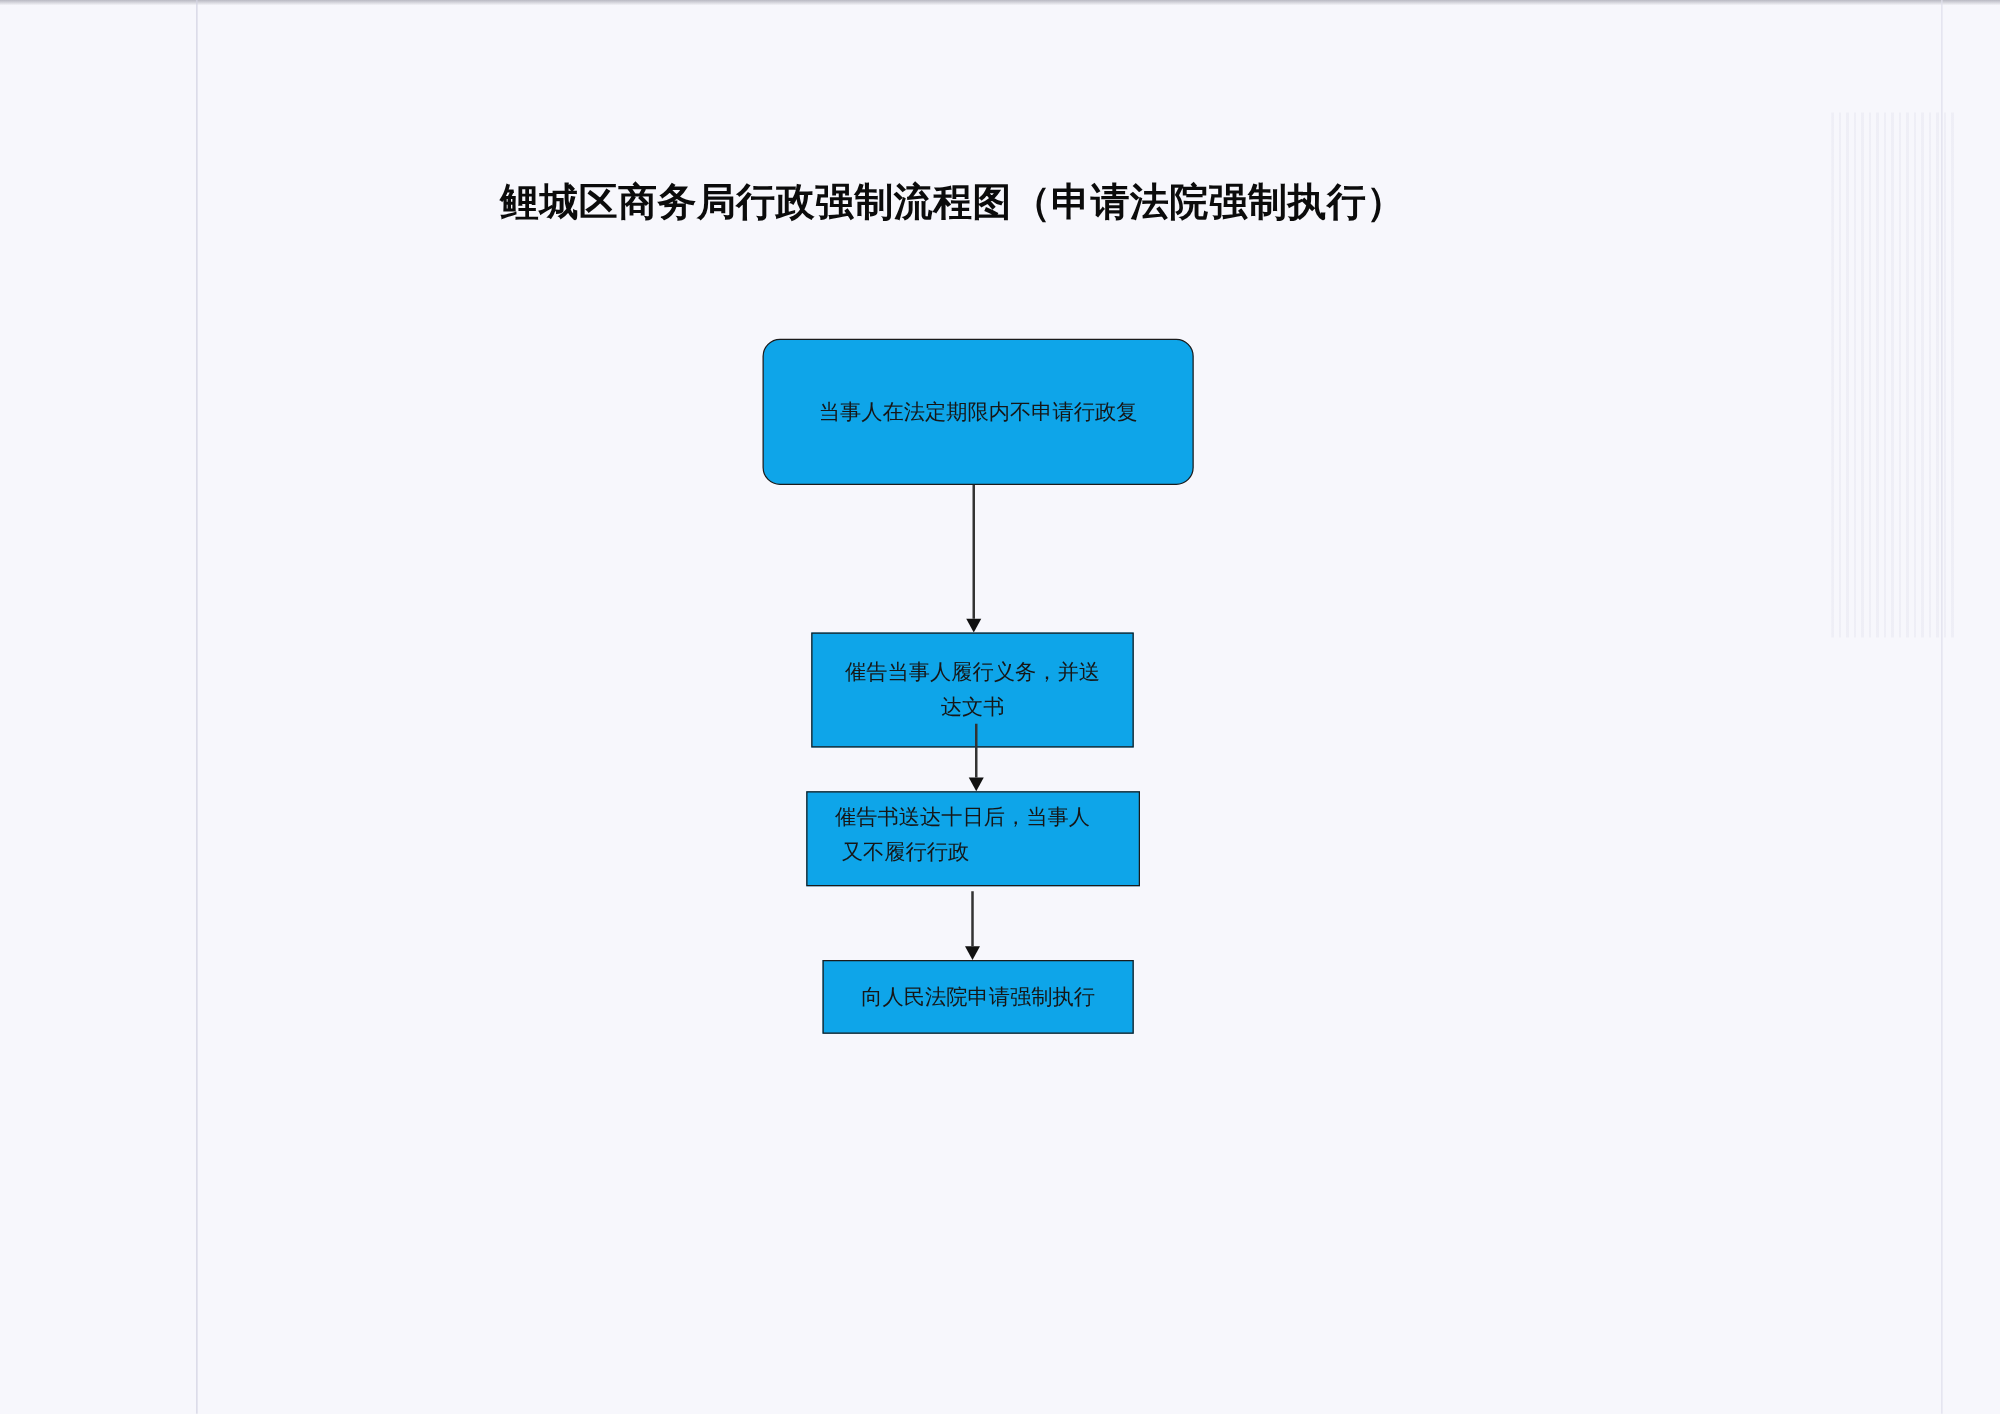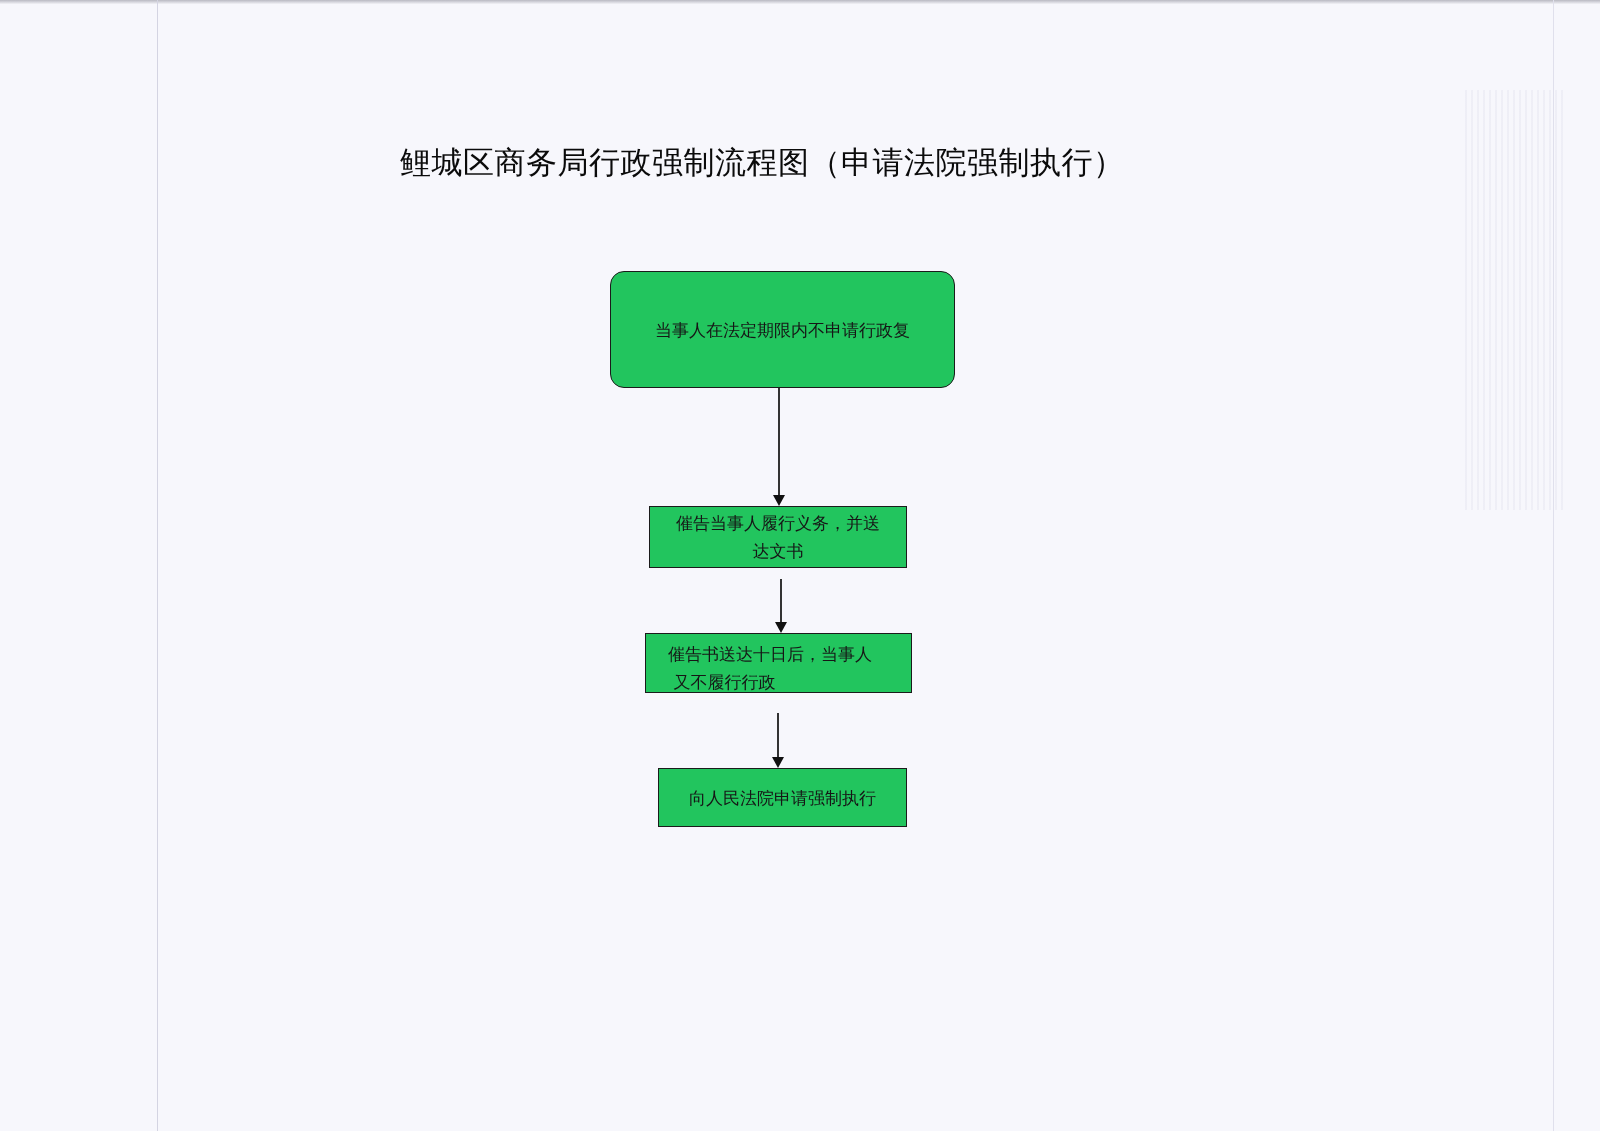--- a/index.html
+++ b/index.html
@@ -36,60 +36,60 @@
     position: absolute;
     left: 1465px; top: 90px;
     width: 100px; height: 420px;
     background: repeating-linear-gradient(90deg, rgba(200,200,220,0.18) 0 2px, rgba(255,255,255,0) 2px 6px);
   }
   .page-title {
     position: absolute;
     left: 400px; top: 142px;
     width: 790px;
     font-family: "DejaVu Serif", serif;
-    font-weight: normal;
+    font-weight: bold;
     font-size: 31px;
     line-height: 40px;
     color: #0b0b0b;
     white-space: nowrap;
     letter-spacing: 0.5px;
   }
   .box {
     position: absolute;
     box-sizing: border-box;
     border: 1.5px solid #1b1b1b;
-    background: #22c55e;
+    background: #0ea5e9;
     color: #161616;
     font-family: "DejaVu Sans", sans-serif;
     font-size: 17px;
     line-height: 28px;
     display: flex;
     align-items: center;
   }
   .box.rounded {
     border-radius: 14px;
   }
   .box span { display: block; }
   .node-1 {
     left: 610px; top: 271px;
     width: 345px; height: 117px;
     justify-content: center;
     text-align: center;
     padding: 0 12px;
   }
   .node-2 {
     left: 649px; top: 506px;
-    width: 258px; height: 62px;
+    width: 258px; height: 92px;
     justify-content: center;
     text-align: center;
     padding: 0 10px;
   }
   .node-3 {
     left: 645px; top: 633px;
-    width: 267px; height: 60px;
+    width: 267px; height: 76px;
     align-items: flex-start;
     padding: 6px 10px 0 22px;
     text-align: left;
   }
   .node-4 {
     left: 658px; top: 768px;
     width: 249px; height: 59px;
     justify-content: center;
     text-align: center;
   }

